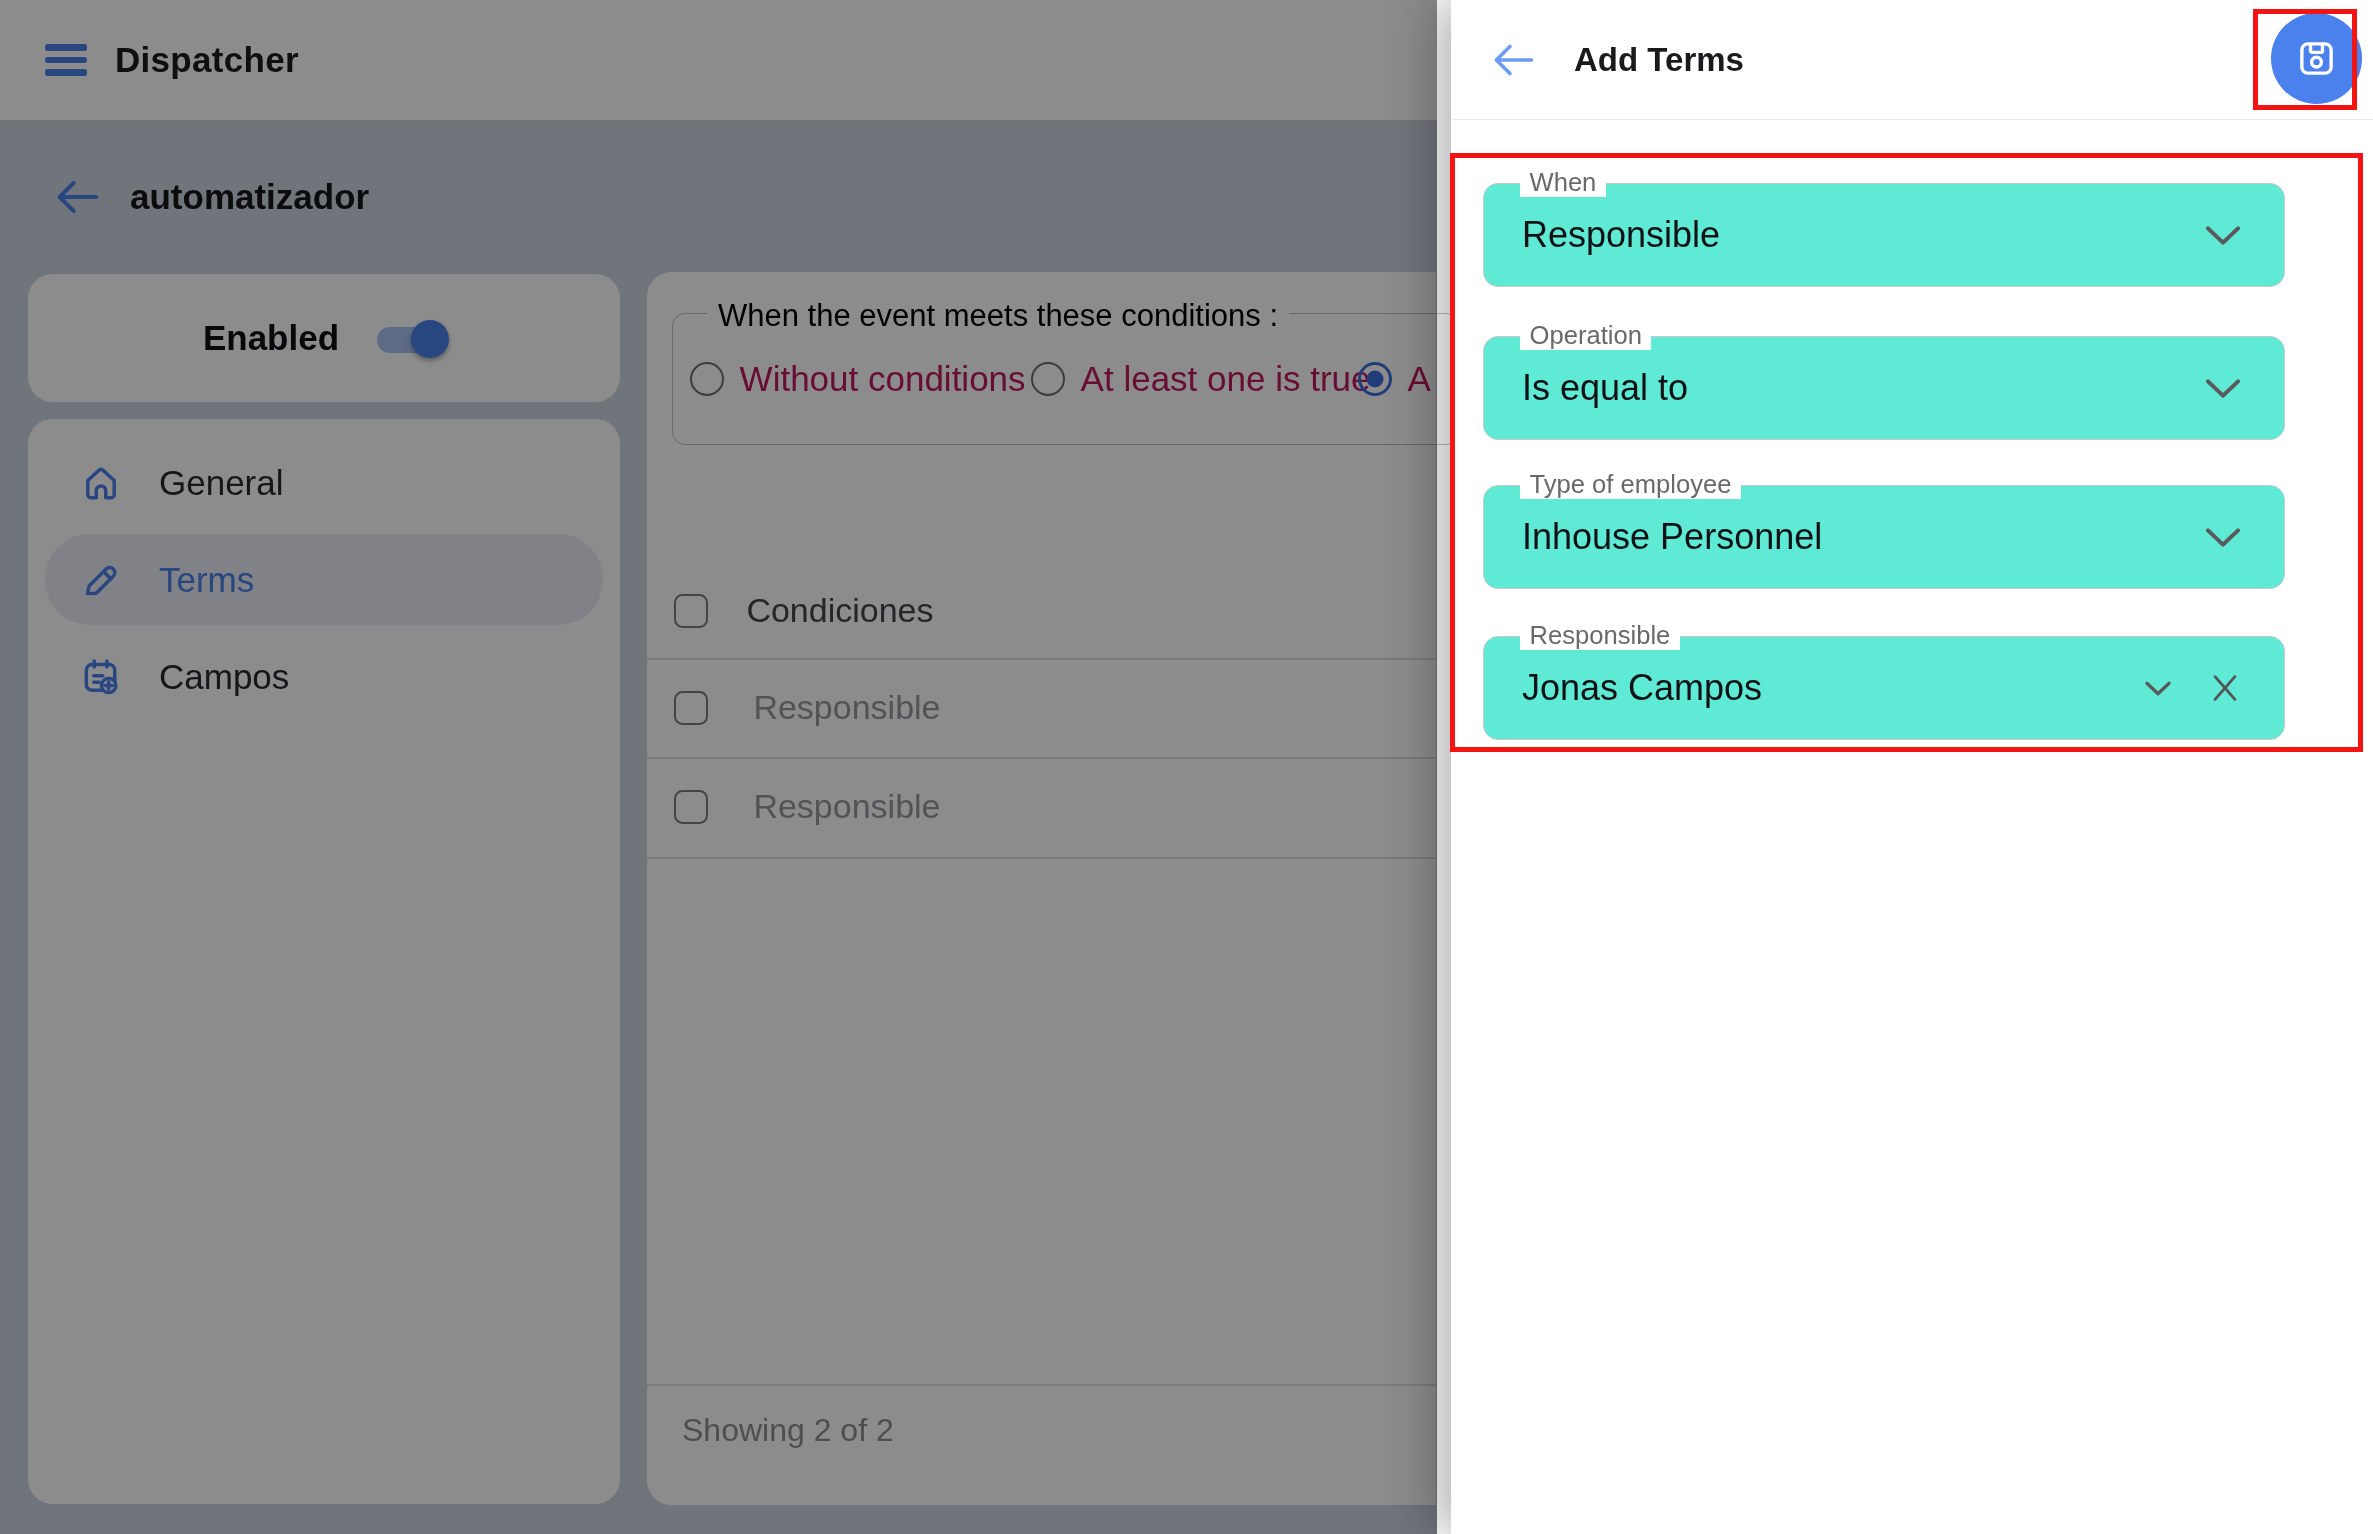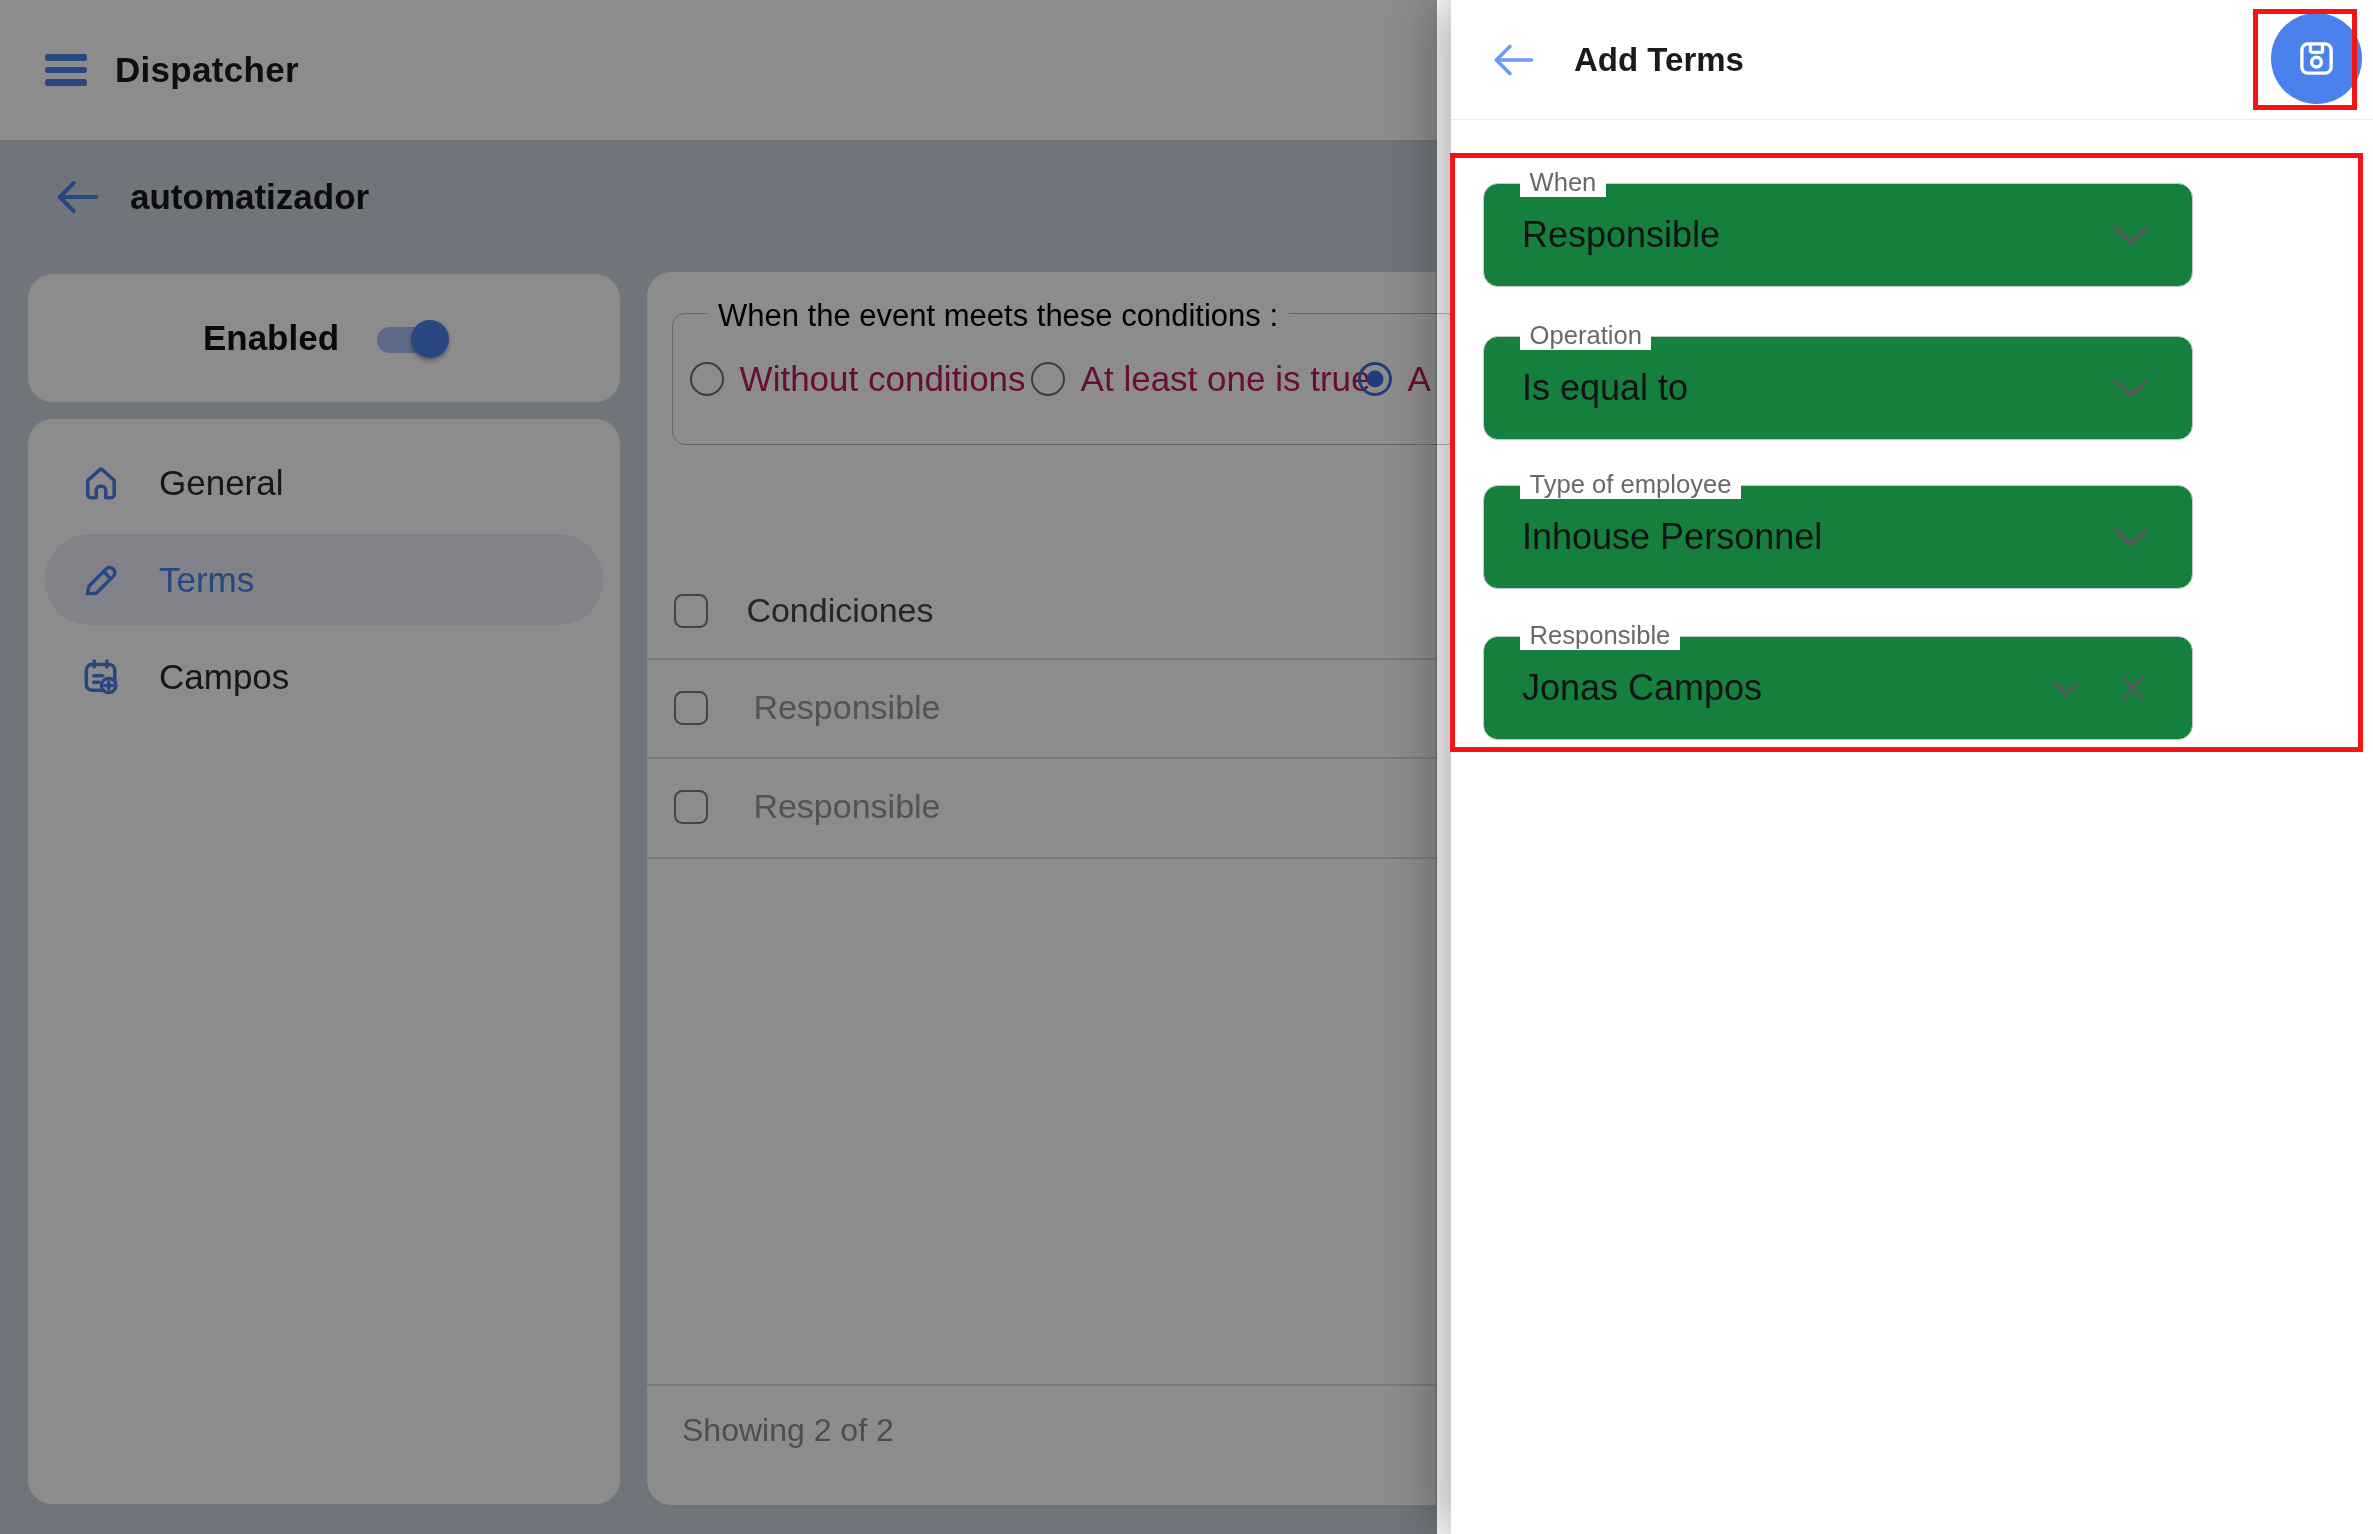--- a/index.html
+++ b/index.html
@@ -1,21 +1,21 @@
 <!DOCTYPE html>
 <html style="font-size:15px"><head>
 <meta charset="utf-8">
 <style>
   html,body{margin:0;padding:0;background:#fff;}
   #stage{position:relative;width:2373px;height:1535px;overflow:hidden;
          font-family:"Liberation Sans",sans-serif;-webkit-font-smoothing:antialiased;}
 
   
   .left-app{position:absolute;left:0;top:0;width:1437px;height:1535px;background:#ccd3e0;}
-  .topbar{position:absolute;left:0;top:0;width:100%;height:140px;background:#ffffff;
+  .topbar{position:absolute;left:0;top:0;width:100%;height:120px;background:#ffffff;
           display:flex;align-items:center;}
   .hamburger{width:42px;height:32px;margin-left:45px;display:flex;flex-direction:column;justify-content:space-between;cursor:pointer;}
   .hamburger span{display:block;height:6.6px;border-radius:2.8px;background:#4a81ec;}
   .app-title{margin-left:28px;font-size:35px;font-weight:700;color:#1c1c1e;letter-spacing:0.3px;}
 
   .page-head{position:absolute;left:0;top:159px;height:76px;display:flex;align-items:center;}
   .back-arrow{margin-left:55px;width:45px;height:38px;color:#4a81ec;cursor:pointer;}
   .page-title{margin-left:30px;font-size:35px;font-weight:700;color:#17171a;}
 
   .card{position:absolute;background:#ffffff;border-radius:24.6px;}
@@ -59,22 +59,22 @@
   .drawer{position:absolute;left:1437px;top:0;width:937px;height:1535px;background:#ffffff;
           box-shadow:-17px 0 44px rgba(0,0,0,.28);margin-left:14px;}
   .drawer-head{position:absolute;left:0;top:0;width:100%;height:119px;border-bottom:1.9px solid #ececee;
                display:flex;align-items:center;}
   .drawer-back{margin-left:40px;width:45px;height:36px;color:#6c9bf5;cursor:pointer;flex:0 0 auto;}
   .drawer-title{margin-left:38px;font-size:33px;font-weight:700;color:#191a1c;}
   .save-fab{position:absolute;left:820px;top:13.2px;width:91px;height:91px;border-radius:50%;
             background:#4a81ec;display:flex;align-items:center;justify-content:center;cursor:pointer;}
   .save-fab svg{width:45px;height:45px;color:#ffffff;}
 
-  .field{position:absolute;left:32px;width:710px;height:104px;border:1.9px solid #c7c7cb;border-radius:15px;
-         box-sizing:border-box;display:flex;align-items:center;cursor:pointer;background:#15803d;}
+  .field{position:absolute;left:32px;width:802px;height:104px;border:1.9px solid #c7c7cb;border-radius:15px;
+         box-sizing:border-box;display:flex;align-items:center;cursor:pointer;background:#5eead4;}
   .field .flabel{position:absolute;left:36px;top:-16px;background:#fff;padding:0 9.5px;
                  font-size:25.6px;color:#69696d;white-space:nowrap;}
   .field .fvalue{margin-left:38px;font-size:36px;color:#121216;flex:1 1 auto;}
   .field .ficons{display:flex;align-items:center;margin-right:42px;gap:36px;}
   .chev{width:38px;height:23px;color:#5a5a5e;}
   .clearx{width:34px;height:34px;color:#55555a;cursor:pointer;}
 
   
   .anno{position:absolute;border:5.7px solid #f51414;pointer-events:none;box-sizing:border-box;}
   .anno-save{left:2253px;top:8.5px;width:104px;height:101px;}

